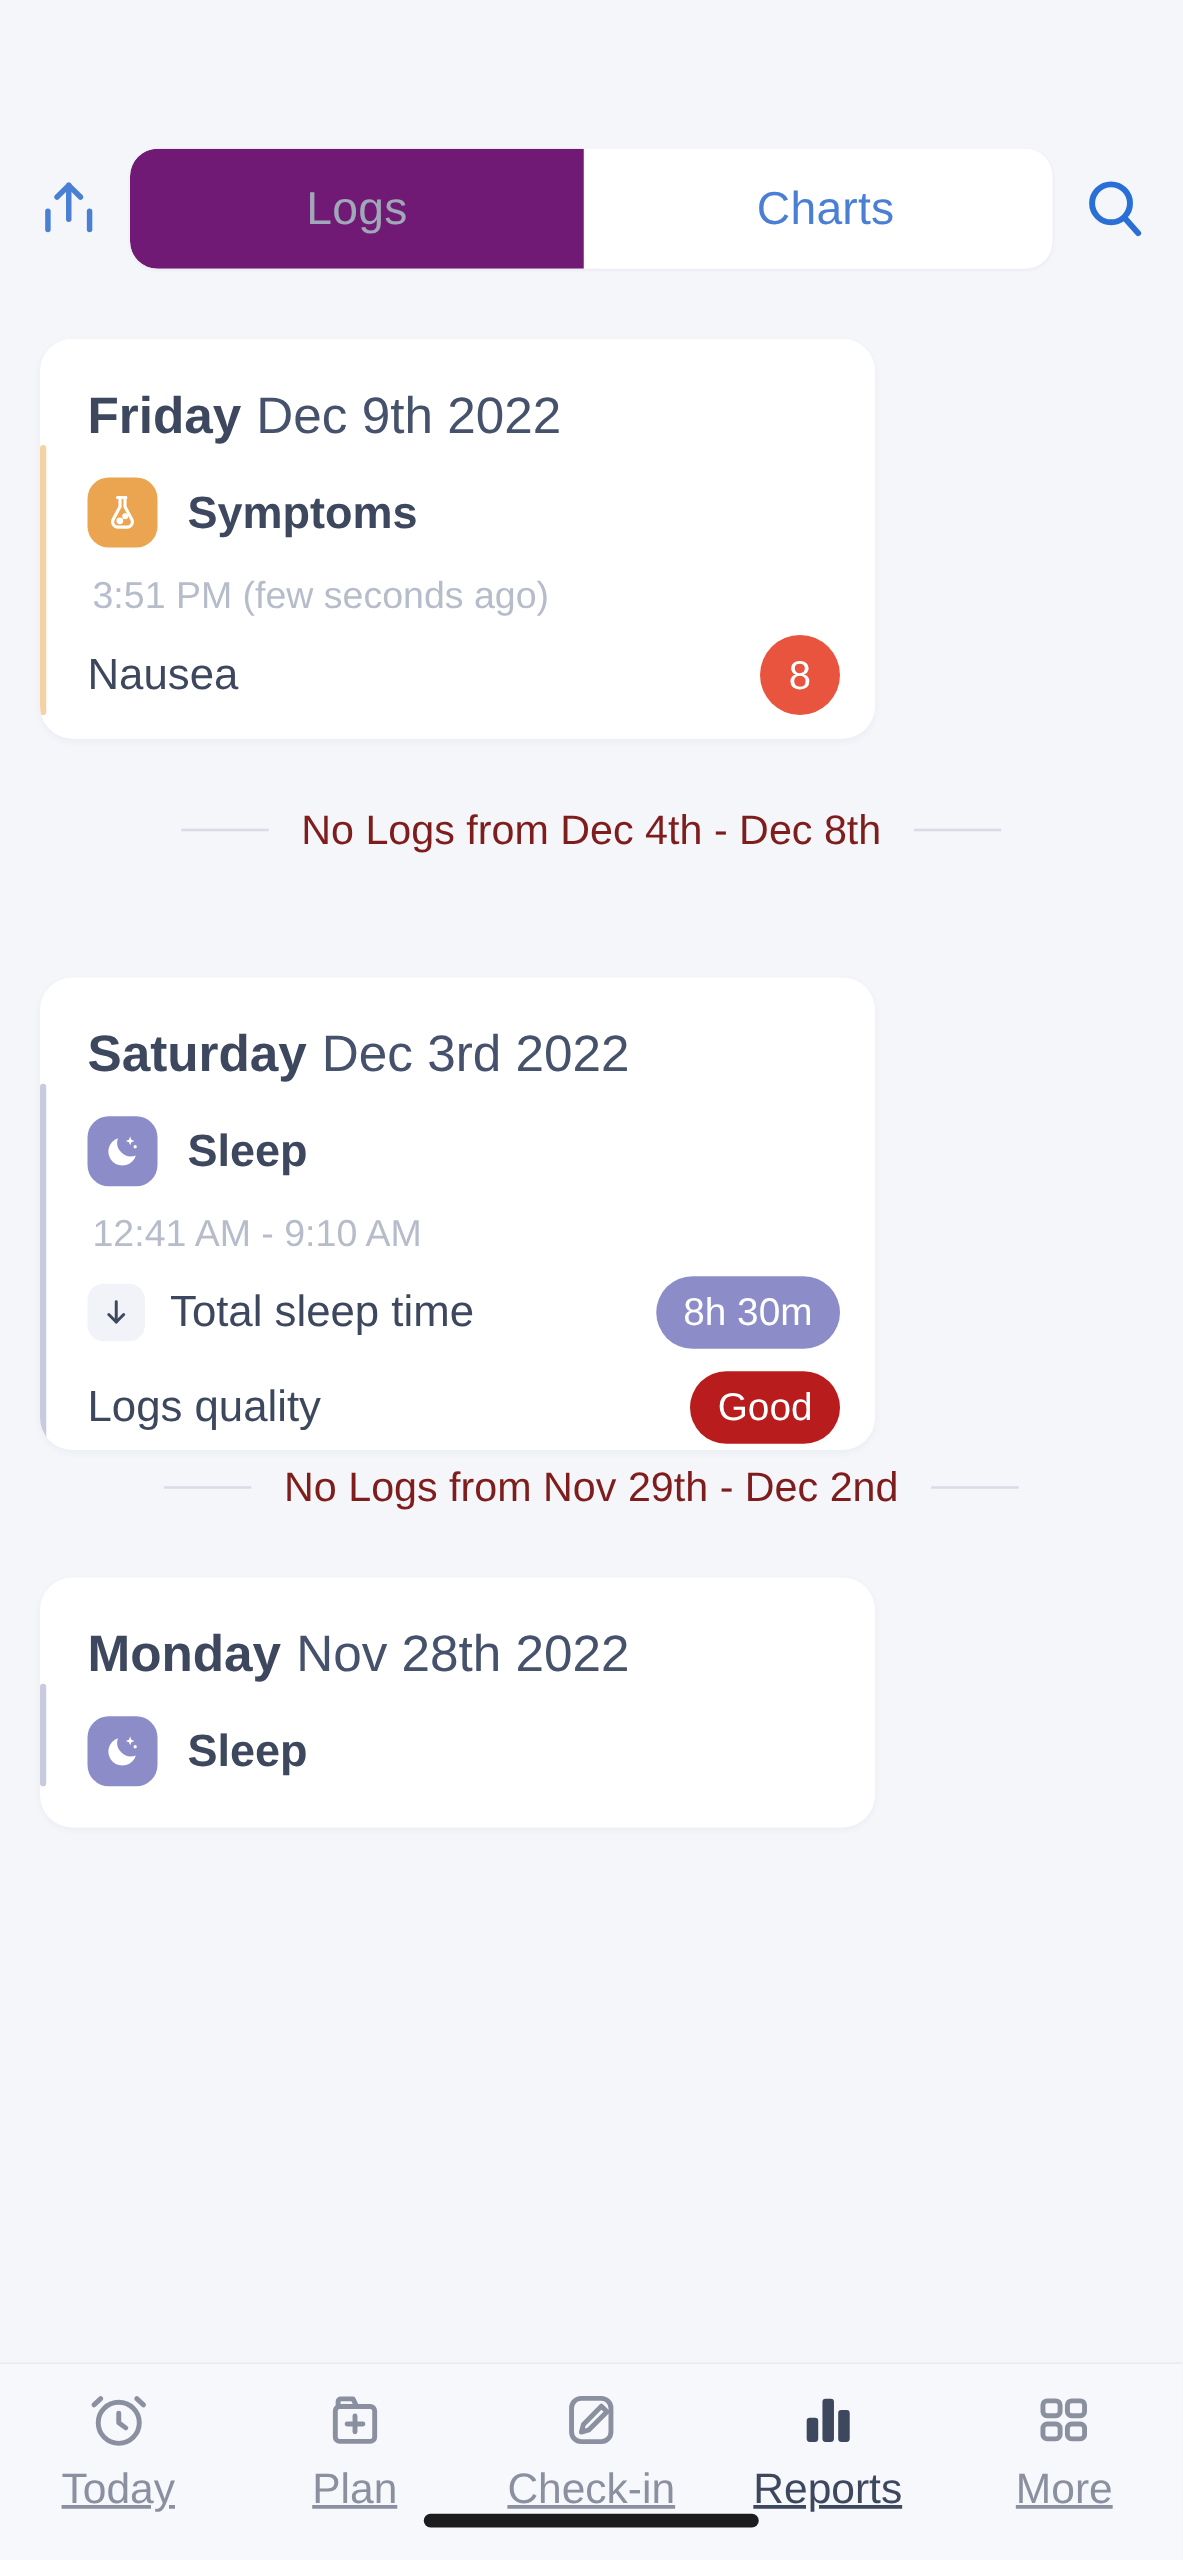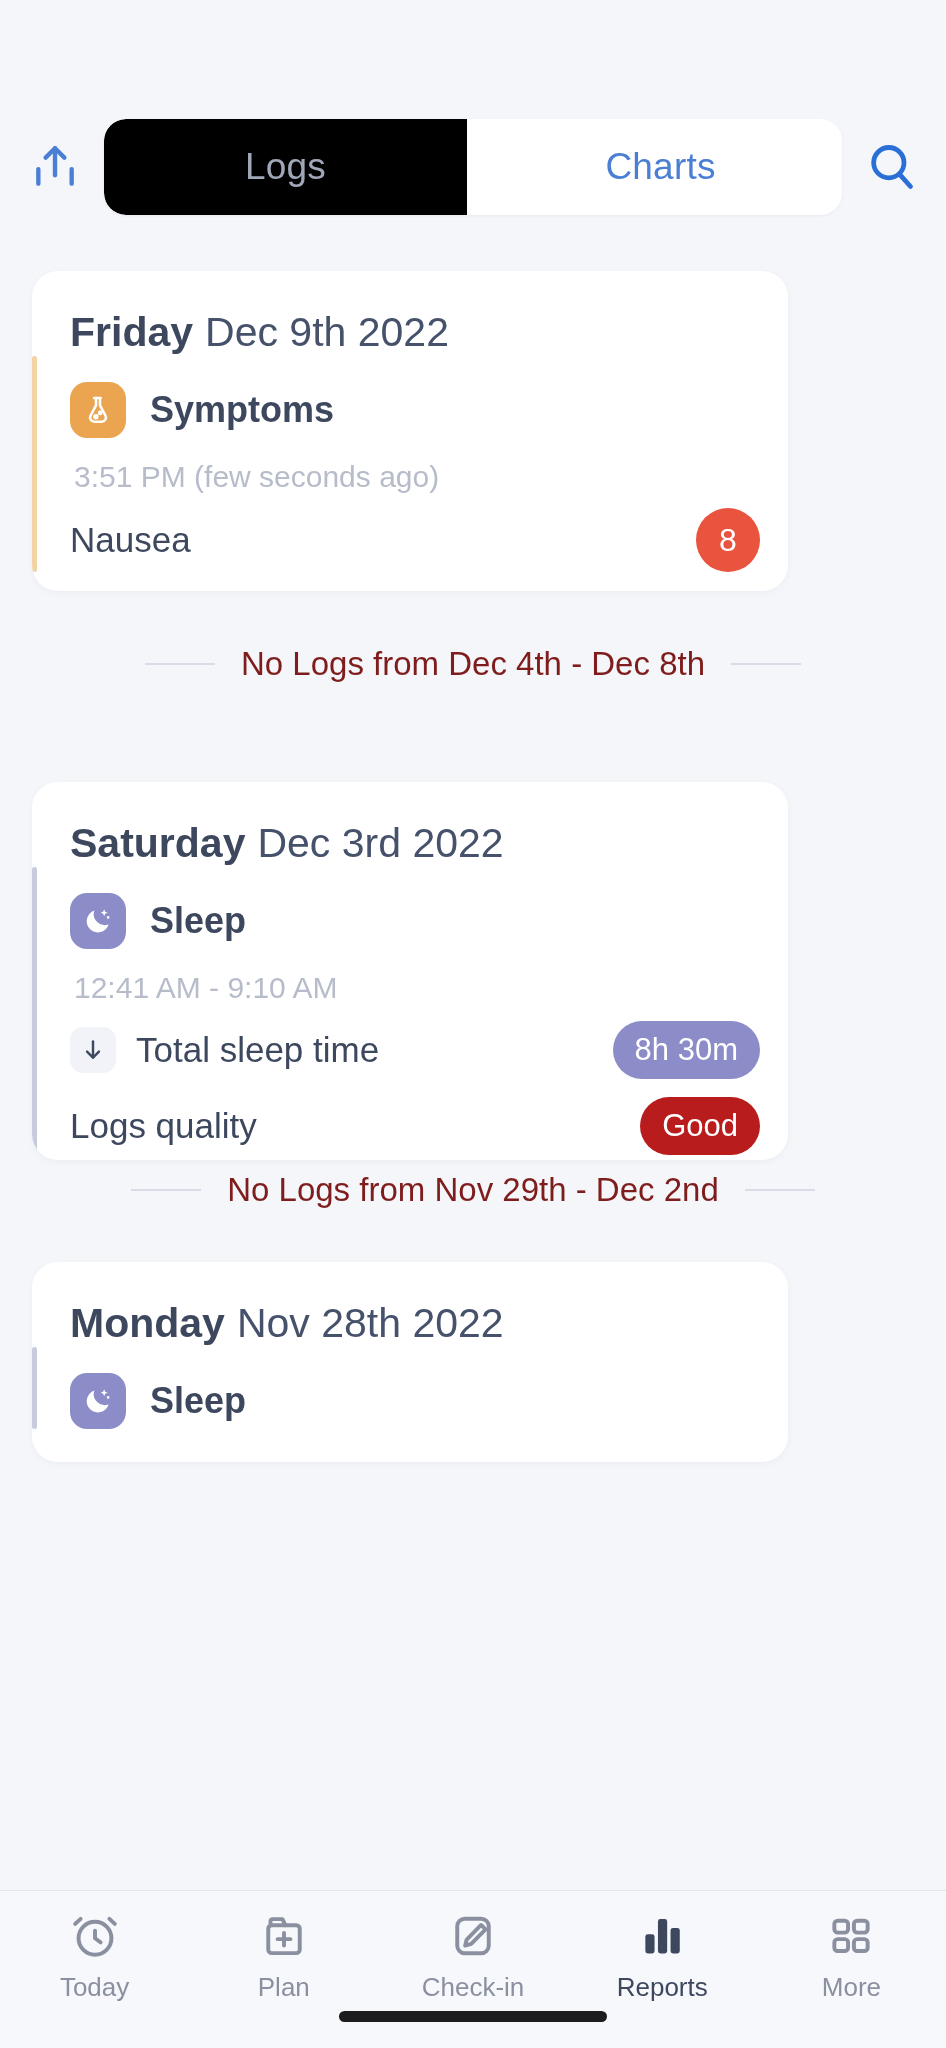--- a/index.html
+++ b/index.html
@@ -23,26 +23,26 @@
   .segmented {
     flex:1 1 auto; height:96px; margin:0 16px;
     background:#ffffff; border-radius:22px;
     display:flex; overflow:hidden;
     box-shadow:0 1px 3px rgba(60,72,100,.07);
   }
   .seg-tab {
     flex:1 1 50%; display:flex; align-items:center; justify-content:center;
     font-size:37px; letter-spacing:.2px;
   }
-  .seg-tab.inactive { background:#000000; color:#a0a7b8; border-radius:22px 0 0 22px; }
+  .seg-tab.inactive { background:#701a75; color:#a0a7b8; border-radius:22px 0 0 22px; }
   .seg-tab.active { background:#ffffff; color:#4a7fd4;margin-left:12px; }
 
   
   .card {
-    position:absolute; left:32px; width:756px;
+    position:absolute; left:32px; width:668px;
     background:#ffffff; border-radius:26px;
     box-shadow:0 2px 6px rgba(60,72,100,.05);
     overflow:hidden;
   }
   .card-title { padding:38px 0 0 38px; font-size:41px; color:#46526b; white-space:nowrap; }
   .card-title .dow { font-weight:bold; color:#3d485f; }
   .card-title .date { font-weight:normal; color:#46526b; margin-left:12px; }
 
   .entry { position:relative; display:flex; padding:26px 0 0 0; }
   .entry-bar { position:absolute; left:0; top:0; bottom:0; width:5px; border-radius:3px; }
@@ -84,21 +84,21 @@
   .nolog .rule { width:70px; height:2px; background:#d8dce6; }
   .nolog .txt { font-size:33px; color:#7f1d1d; white-space:nowrap; }
 
   
   .tabbar {
     position:absolute; left:0; bottom:0; width:946px; height:158px;
     background:#f7f8fb; border-top:1px solid #e3e7ee;
     display:flex; align-items:flex-start; padding-top:18px;
   }
   .tab { flex:1 1 20%; display:flex; flex-direction:column; align-items:center; gap:9px; }
-  .tab-label { font-size:26px; color:#8a90a0; }
+  .tab-label { font-size:34px; color:#8a90a0;text-decoration:underline; }
   .tab.active .tab-label { color:#3d485f; }
   .home-indicator {
     position:absolute; left:50%; transform:translateX(-50%); bottom:26px;
     width:268px; height:11px; border-radius:6px; background:#1c1c1e;
   }
 </style>
 </head>
 <body>
 
 <div class="phone">

